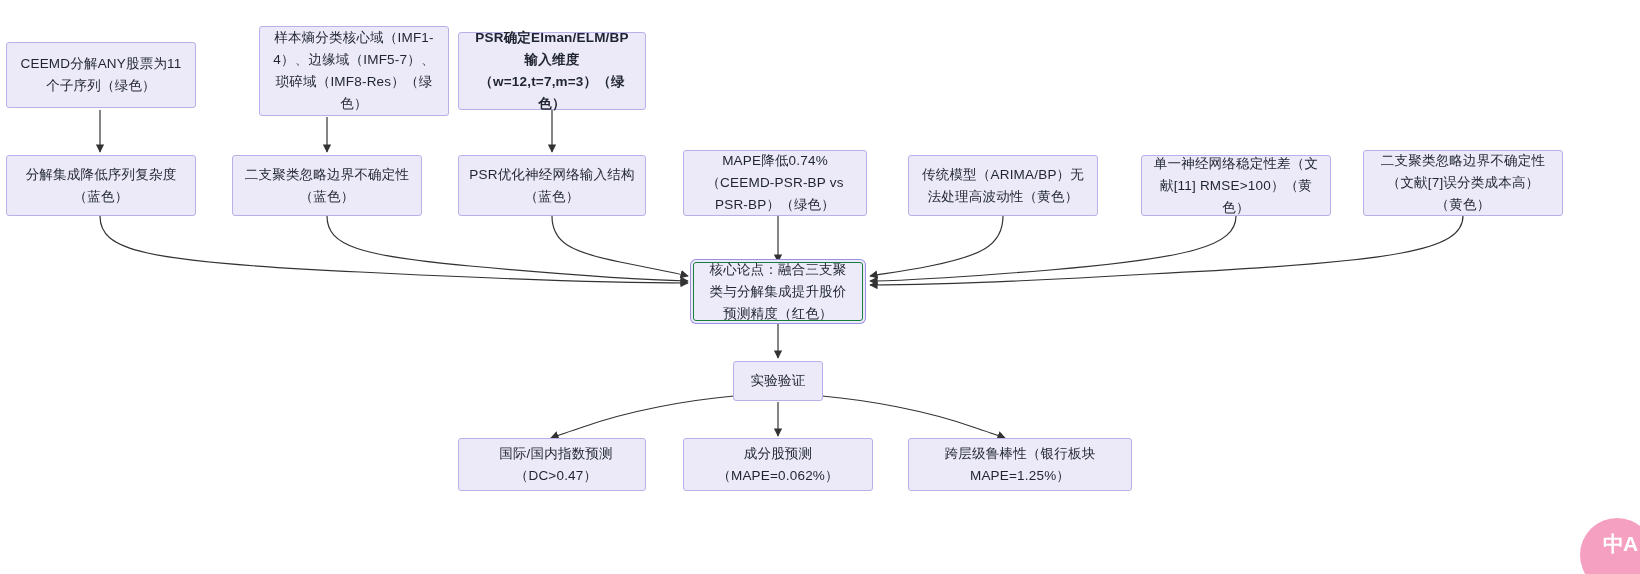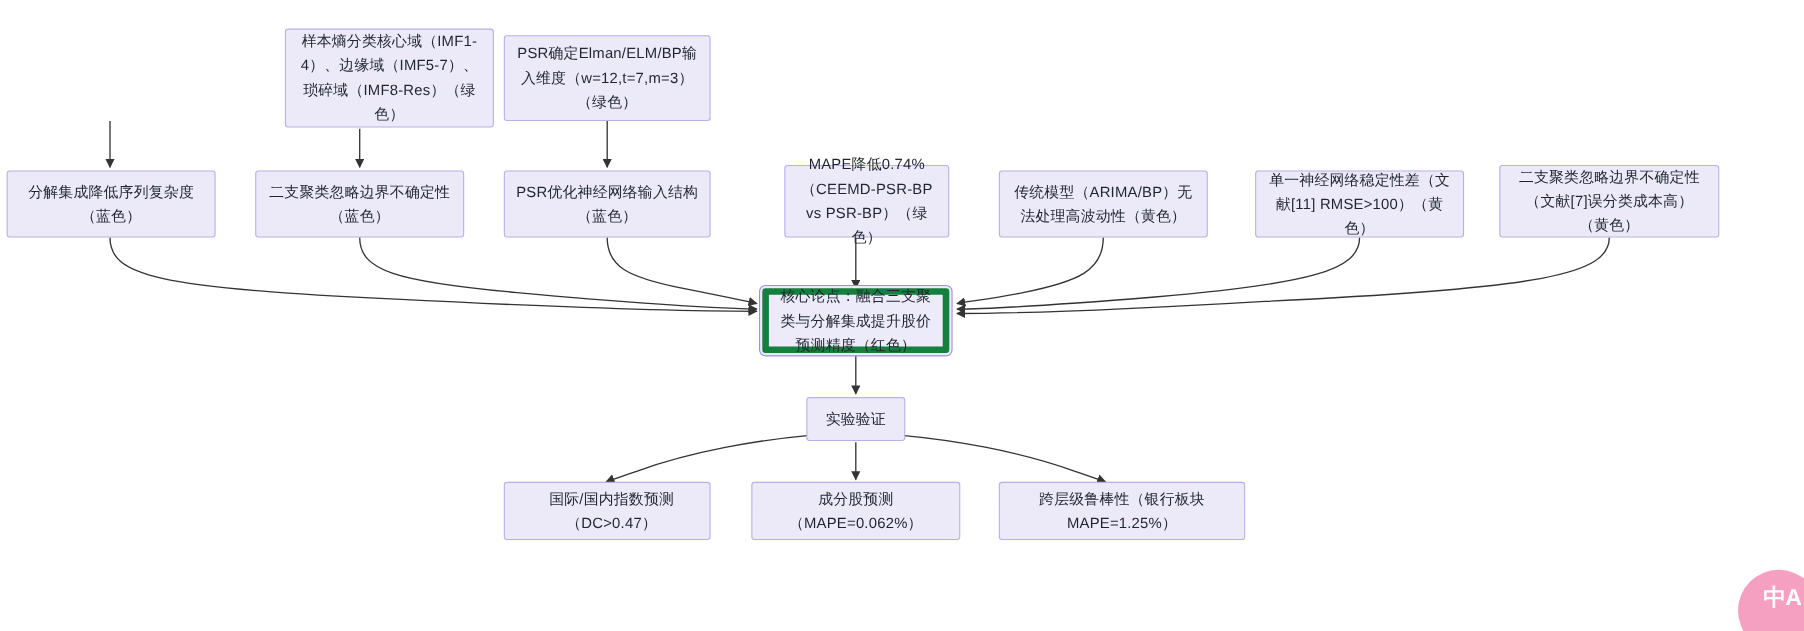--- a/index.html
+++ b/index.html
@@ -35,21 +35,21 @@
     align-items: center;
     justify-content: center;
     text-align: center;
     color: #1f2430;
     font-size: 13.5px;
     line-height: 22px;
     padding: 4px 10px;
     letter-spacing: 0.2px;
   }
   .node.core {
-    border: 6px solid #15803d;
+    border: 1px solid #15803d;
     box-shadow: 0 0 0 2px #ECEAF9, 0 0 0 3px #9B8FE0;
     background: #EDEBF9;
   }
   .node span {
     display: block;
     width: 100%;
   }
   .watermark {
     position: absolute;
     right: -14px;
@@ -98,42 +98,45 @@
       <path d="M 1463 216 C 1463 250, 1400 262, 1150 274 C 980 284, 900 285, 870 285"></path>
 
       <path d="M 778 321 L 778 358"></path>
 
       <path d="M 734 396 C 690 400, 630 410, 580 428 C 565 433, 556 436, 551 438"></path>
       <path d="M 778 402 L 778 436"></path>
       <path d="M 822 396 C 866 400, 926 410, 976 428 C 991 433, 1000 436, 1005 438"></path>
     </g>
   </svg>
 
+  <div class="node" style="left:6px; top:42px; width:190px; height:66px;">
+    <span>CEEMD分解ANY股票为11个子序列（绿色）</span>
+  </div>
 
   <div class="node" style="left:232px; top:26px; width:190px; height:90px;margin-left:27px;">
     <span>样本熵分类核心域（IMF1-4）、边缘域（IMF5-7）、琐碎域（IMF8-Res）（绿色）</span>
   </div>
 
-  <div class="node" style="left:458px; top:32px; width:188px; height:78px;">
+  <div class="node" style="left:458px; top:32px; width:188px; height:78px;font-weight:bold;">
     <span>PSR确定Elman/ELM/BP输入维度（w=12,t=7,m=3）（绿色）</span>
   </div>
 
   <div class="node" style="left:6px; top:155px; width:190px; height:61px;align-items:center;">
     <span>分解集成降低序列复杂度（蓝色）</span>
   </div>
 
   <div class="node" style="left:232px; top:155px; width:190px; height:61px;">
     <span>二支聚类忽略边界不确定性（蓝色）</span>
   </div>
 
   <div class="node" style="left:458px; top:155px; width:188px; height:61px;">
     <span>PSR优化神经网络输入结构（蓝色）</span>
   </div>
 
-  <div class="node" style="left:713px; top:150px; width:150px; height:66px;">
+  <div class="node" style="left:683px; top:150px; width:184px; height:66px;">
     <span>MAPE降低0.74%（CEEMD-PSR-BP vs PSR-BP）（绿色）</span>
   </div>
 
   <div class="node" style="left:908px; top:155px; width:190px; height:61px;">
     <span>传统模型（ARIMA/BP）无法处理高波动性（黄色）</span>
   </div>
 
   <div class="node" style="left:1141px; top:155px; width:190px; height:61px;">
     <span>单一神经网络稳定性差（文献[11] RMSE&gt;100）（黄色）</span>
   </div>

